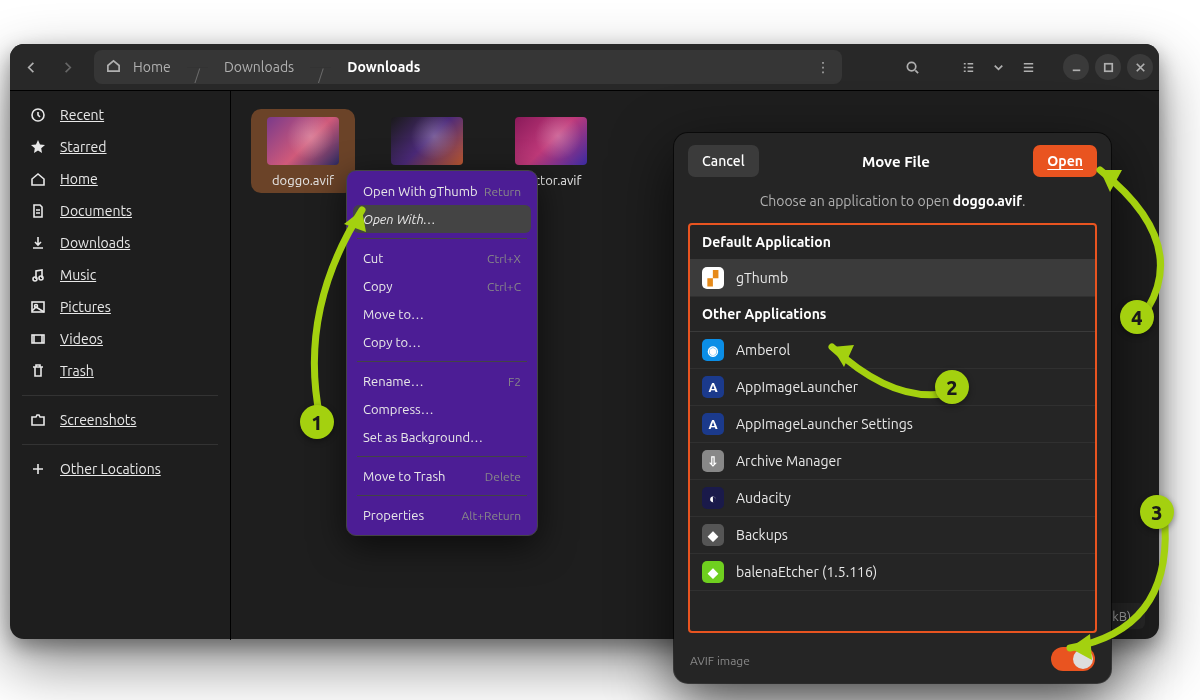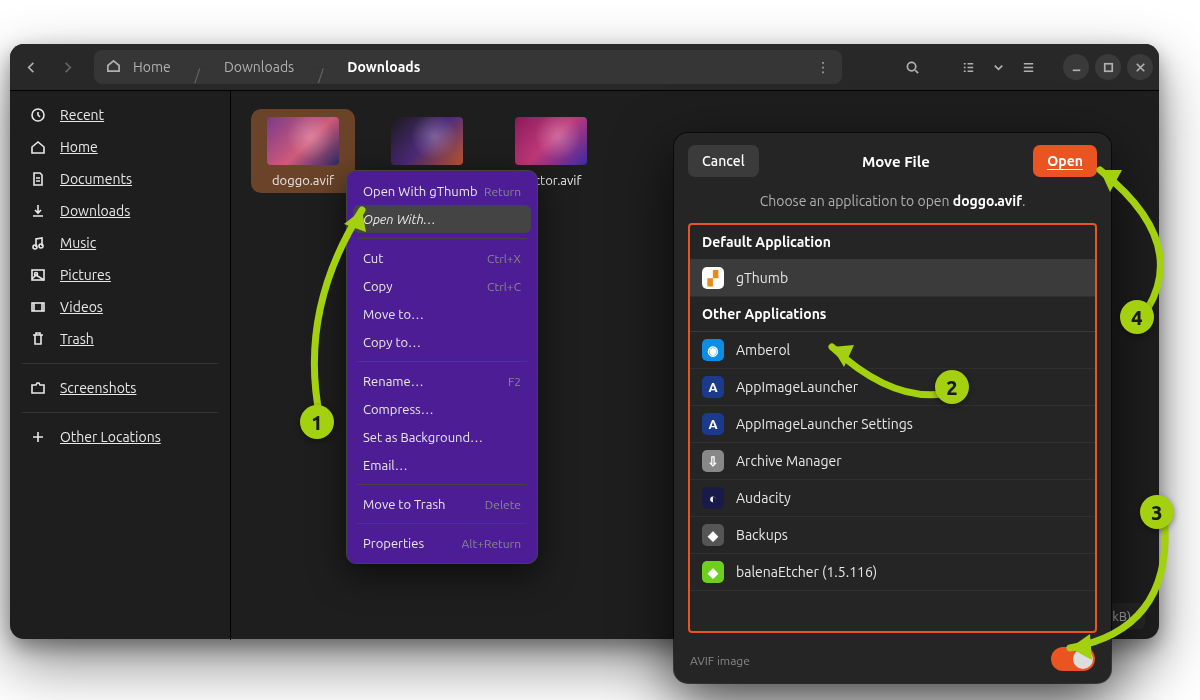--- a/index.html
+++ b/index.html
@@ -149,20 +149,26 @@
 
     <div class="body">
       <div class="sidebar">
         <div class="sideitem">
             <svg viewBox="0 0 16 16">
               <circle cx="8" cy="8" r="6"></circle>
               <path d="M8 5v3l2 2"></path>
             </svg>
             <span>Recent</span>
           </div>
+        <div class="sideitem starred">
+            <svg viewBox="0 0 16 16">
+              <path d="M8 1l2 4.5 5 .5-3.8 3.3L12 14 8 11.5 4 14l.8-4.7L1 6l5-.5z"></path>
+            </svg>
+            <span>Starred</span>
+          </div>
         <div class="sideitem">
             <svg viewBox="0 0 16 16">
               <path d="M2 8l6-5 6 5v6H2z"></path>
             </svg>
             <span>Home</span>
           </div>
         <div class="sideitem">
             <svg viewBox="0 0 16 16">
               <path d="M4 2h6l2 2v10H4z"></path>
               <path d="M6 7h4M6 10h4"></path>
@@ -268,23 +274,20 @@
     <div class="ctxitem">
         <span>Rename…</span>
         <span class="accel">F2</span>
       </div>
     <div class="ctxitem">
         <span>Compress…</span>
       </div>
     <div class="ctxitem">
         <span>Set as Background…</span>
       </div>
-    <div class="ctxitem">
-        <span>Email…</span>
-      </div>
     <div class="ctxsep"></div>
     <div class="ctxitem">
         <span>Move to Trash</span>
         <span class="accel">Delete</span>
       </div>
     <div class="ctxsep"></div>
     <div class="ctxitem">
         <span>Properties</span>
         <span class="accel">Alt+Return</span>
       </div>

